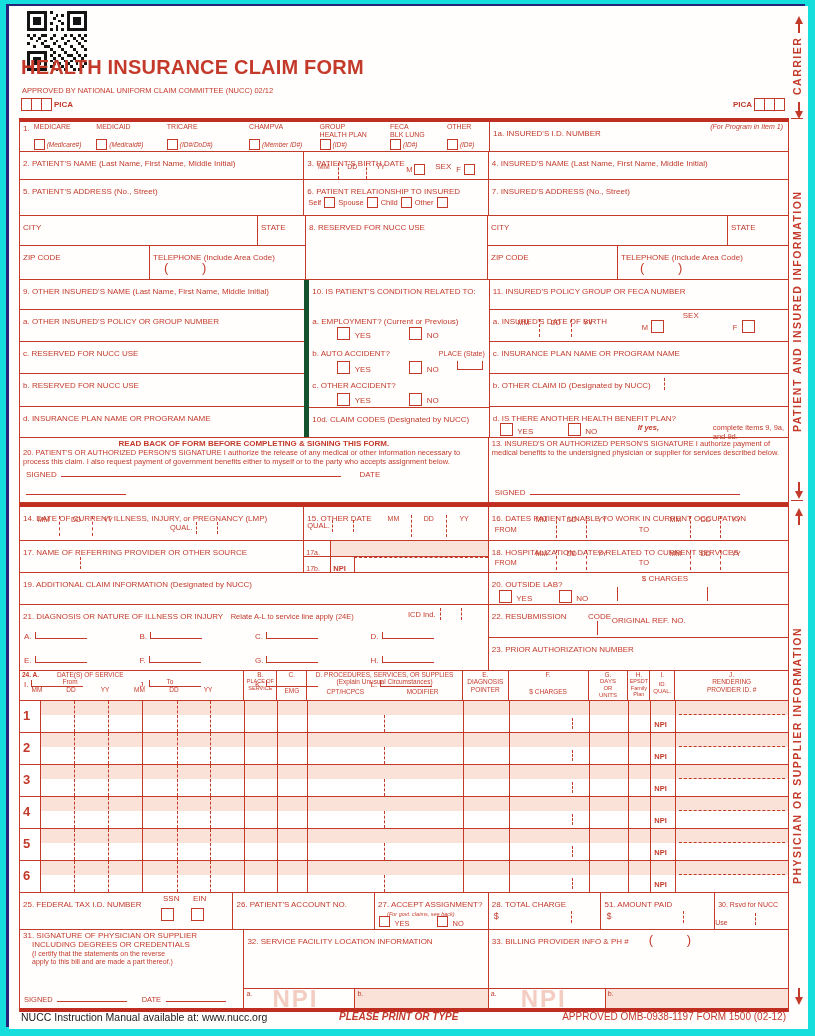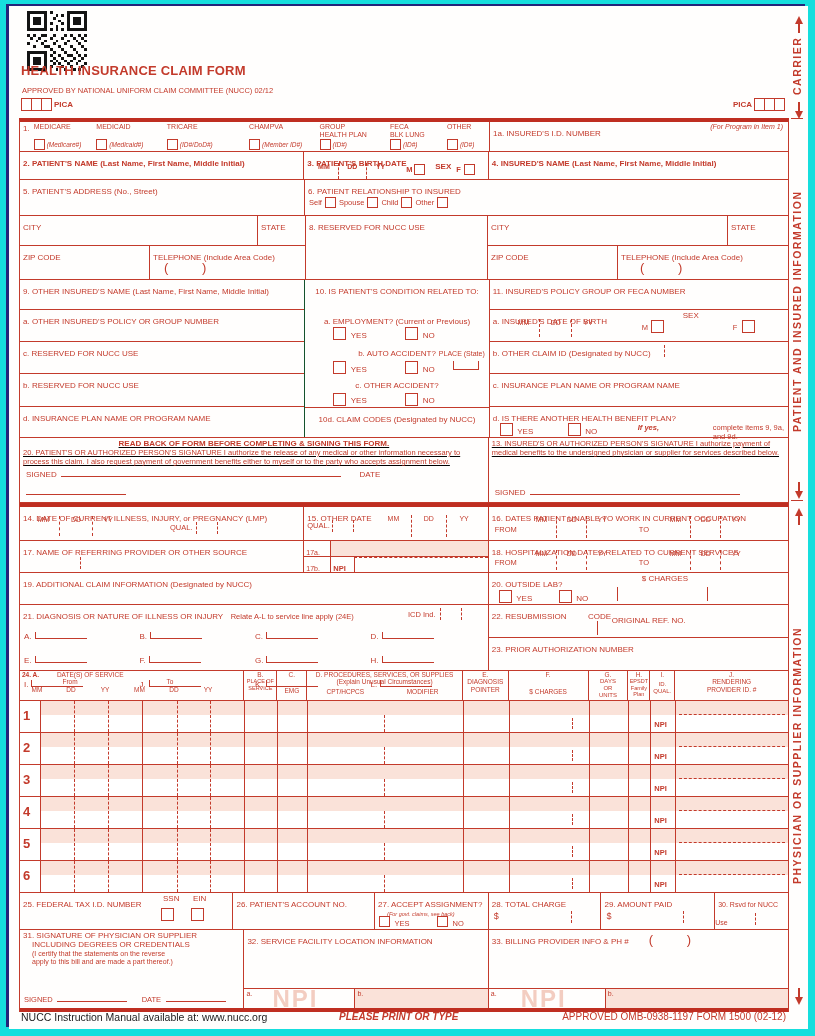--- a/index.html
+++ b/index.html
@@ -144,21 +144,21 @@
       <rect x="8" y="19" width="1" height="1"></rect>
         <rect x="12" y="19" width="1" height="1"></rect>
         <rect x="15" y="19" width="1" height="1"></rect>
         <rect x="19" y="19" width="1" height="1"></rect>
       <rect x="10" y="20" width="1" height="1"></rect>
         <rect x="13" y="20" width="1" height="1"></rect>
         <rect x="16" y="20" width="1" height="1"></rect>
         <rect x="18" y="20" width="1" height="1"></rect>
     </svg>
   </div>
-  <div class="abs red bd" style="left:12px;top:57px;font-size:13px;letter-spacing:0.2px;">HEALTH INSURANCE CLAIM FORM</div>
+  <div class="abs red bd" style="left:12px;top:50px;font-size:20px;letter-spacing:0.2px;">HEALTH INSURANCE CLAIM FORM</div>
   <div class="abs red" style="left:13px;top:80px;font-size:7.5px;">APPROVED BY NATIONAL UNIFORM CLAIM COMMITTEE (NUCC) 02/12</div>
 
   <div class="abs" style="left:13px;top:92px;display:flex;align-items:center;">
     <span class="pbox"></span>
       <span class="pbox"></span>
       <span class="pbox"></span>
     <span class="red bd" style="font-size:8px;margin-left:2px;">PICA</span>
   </div>
   <div class="abs" style="left:724px;top:92px;display:flex;align-items:center;">
     <span class="red bd" style="font-size:8px;margin-right:3px;">PICA</span>
@@ -256,21 +256,21 @@
               <span>(ID#)</span>
             </span>
           </div>
       </div>
       <div class="c" style="width:300px;">
         <span class="lb">1a. INSURED'S I.D. NUMBER</span>
         <span class="lb it sm abs" style="right:2px;top:0;">(For Program in Item 1)</span>
       </div>
     </div>
 
-    <div class="fr" style="height:28px;font-weight:bold;">
+    <div class="fr" style="height:28px;">
       <div class="c" style="width:285px;"><span class="lb">2. PATIENT'S NAME (Last Name, First Name, Middle Initial)</span></div>
       <div class="c" style="width:185px;">
         <span class="lb">3. PATIENT'S BIRTH DATE</span>
         <div class="dg abs" style="left:6px;top:11px;width:84px;height:16px;">
             <div>MM</div>
             <div>DD</div>
             <div>YY</div>
           </div>
         <span class="lb abs" style="left:128px;top:9px;">SEX</span>
         <span class="abs red" style="left:102px;top:13px;font-size:7.5px;">M</span>
@@ -289,20 +289,21 @@
           <span>Self</span>
             <span class="cb s"></span>
           <span>Spouse</span>
             <span class="cb s"></span>
           <span>Child</span>
             <span class="cb s"></span>
           <span>Other</span>
             <span class="cb s"></span>
         </div>
       </div>
+      <div class="c" style="width:300px;"><span class="lb">7. INSURED'S ADDRESS (No., Street)</span></div>
     </div>
 
     <div class="fr" style="height:64px;">
       <div style="width:285px;" class="stack">
         <div style="height:30px;display:flex;border-bottom:1px solid #c33a2b;">
           <div class="c" style="width:238px;"><span class="lb">CITY</span></div>
           <div style="width:47px;"><span class="lb">STATE</span></div>
         </div>
         <div style="height:34px;display:flex;">
           <div class="c" style="width:130px;"><span class="lb">ZIP CODE</span></div>
@@ -331,21 +332,21 @@
     </div>
 
     <div class="fr" style="height:158px;">
       <div style="width:285px;" class="stack">
         <div style="height:30px;border-bottom:1px solid #c33a2b;"><span class="lb">9. OTHER INSURED'S NAME (Last Name, First Name, Middle Initial)</span></div>
         <div style="height:32px;border-bottom:1px solid #c33a2b;"><span class="lb">a. OTHER INSURED'S POLICY OR GROUP NUMBER</span></div>
         <div style="height:33px;border-bottom:1px solid #c33a2b;"><span class="lb">c. RESERVED FOR NUCC USE</span></div>
         <div style="height:33px;border-bottom:1px solid #c33a2b;"><span class="lb">b. RESERVED FOR NUCC USE</span></div>
         <div style="height:30px;"><span class="lb">d. INSURANCE PLAN NAME OR PROGRAM NAME</span></div>
       </div>
-      <div style="width:185px;border-left:1px solid #14532d;text-align:center;" class="stack">
+      <div style="width:185px;border-left:5px solid #14532d;" class="stack">
         <div style="height:30px;"><span class="lb">10. IS PATIENT'S CONDITION RELATED TO:</span></div>
         <div style="height:32px;position:relative;">
           <span class="lb">a. EMPLOYMENT? (Current or Previous)</span>
           <span class="abs" style="left:28px;top:14px;"><span class="cb"></span> <span class="red" style="font-size:8px;">YES</span></span>
           <span class="abs" style="left:100px;top:14px;"><span class="cb"></span> <span class="red" style="font-size:8px;">NO</span></span>
         </div>
         <div style="height:33px;position:relative;">
           <span class="lb">b. AUTO ACCIDENT?</span>
           <span class="lb sm abs" style="right:1px;top:7px;">PLACE (State)</span>
           <span class="abs" style="left:28px;top:16px;"><span class="cb"></span> <span class="red" style="font-size:8px;">YES</span></span>
@@ -367,33 +368,33 @@
               <div>MM</div>
               <div>DD</div>
               <div>YY</div>
             </div>
           <span class="lb abs" style="left:190px;top:0;">SEX</span>
           <span class="abs red" style="left:152px;top:13px;font-size:7.5px;">M</span>
           <span class="cb abs" style="left:161px;top:10px;"></span>
           <span class="abs red" style="left:243px;top:13px;font-size:7.5px;">F</span>
           <span class="cb abs" style="left:252px;top:10px;"></span>
         </div>
+        <div style="height:33px;border-bottom:1px solid #c33a2b;"><span class="lb">c. INSURANCE PLAN NAME OR PROGRAM NAME</span></div>
         <div style="height:33px;border-bottom:1px solid #c33a2b;"><span class="lb">b. OTHER CLAIM ID (Designated by NUCC)</span><span class="dvl" style="margin-left:10px;"></span></div>
-        <div style="height:33px;border-bottom:1px solid #c33a2b;"><span class="lb">c. INSURANCE PLAN NAME OR PROGRAM NAME</span></div>
         <div style="height:30px;position:relative;">
           <span class="lb">d. IS THERE ANOTHER HEALTH BENEFIT PLAN?</span>
           <span class="abs" style="left:10px;top:13px;"><span class="cb"></span> <span class="red" style="font-size:8px;">YES</span></span>
           <span class="abs" style="left:78px;top:13px;"><span class="cb"></span> <span class="red" style="font-size:8px;">NO</span></span>
           <span class="abs red it bd" style="left:148px;top:16px;font-size:7.5px;">If yes,</span>
           <span class="abs red" style="left:176px;top:16px;font-size:7.5px;padding-left:47px;">complete items 9, 9a, and 9d.</span>
         </div>
       </div>
     </div>
 
-    <div class="fr" style="height:65px;text-decoration:underline;">
+    <div class="fr" style="height:65px;">
       <div class="c" style="width:470px;">
         <div class="red bd" style="font-size:8px;text-align:center;padding-top:1px;">READ BACK OF FORM BEFORE COMPLETING &amp; SIGNING THIS FORM.</div>
         <div class="red" style="font-size:7.5px;line-height:1.25;padding:0 3px;">20. PATIENT'S OR AUTHORIZED PERSON'S SIGNATURE  I authorize the release of any medical or other information necessary to process this claim. I also request payment of government benefits either to myself or to the party who accepts assignment below.</div>
         <div class="abs" style="left:6px;bottom:3px;width:456px;">
           <span class="red" style="font-size:8px;">SIGNED</span>
           <span class="sigline" style="width:280px;"></span>
           <span class="red" style="font-size:8px;margin-left:14px;">DATE</span>
           <span class="sigline" style="width:100px;"></span>
         </div>
       </div>
@@ -761,21 +762,21 @@
         <div class="red it" style="font-size:5.5px;padding-left:12px;">(For govt. claims, see back)</div>
         <span class="abs" style="left:4px;top:19px;"><span class="cb s"></span> <span class="red" style="font-size:7.5px;">YES</span></span>
         <span class="abs" style="left:62px;top:19px;"><span class="cb s"></span> <span class="red" style="font-size:7.5px;">NO</span></span>
       </div>
       <div class="c" style="width:113px;">
         <span class="lb">28. TOTAL CHARGE</span>
         <span class="abs red" style="left:5px;top:18px;font-size:9px;">$</span>
         <span class="dvl abs" style="left:82px;top:18px;"></span>
       </div>
       <div class="c" style="width:114px;">
-        <span class="lb">29. AMOUNT PAID</span>
+        <span class="lb">51. AMOUNT PAID</span>
         <span class="abs red" style="left:5px;top:18px;font-size:9px;">$</span>
         <span class="dvl abs" style="left:82px;top:18px;"></span>
       </div>
       <div class="c" style="width:73px;">
         <span class="lb" style="font-size:7px;">30. Rsvd for NUCC Use</span>
         <span class="dvl abs" style="left:40px;top:20px;"></span>
       </div>
     </div>
 
     <div class="fr" style="height:78px;border-bottom:none;">

